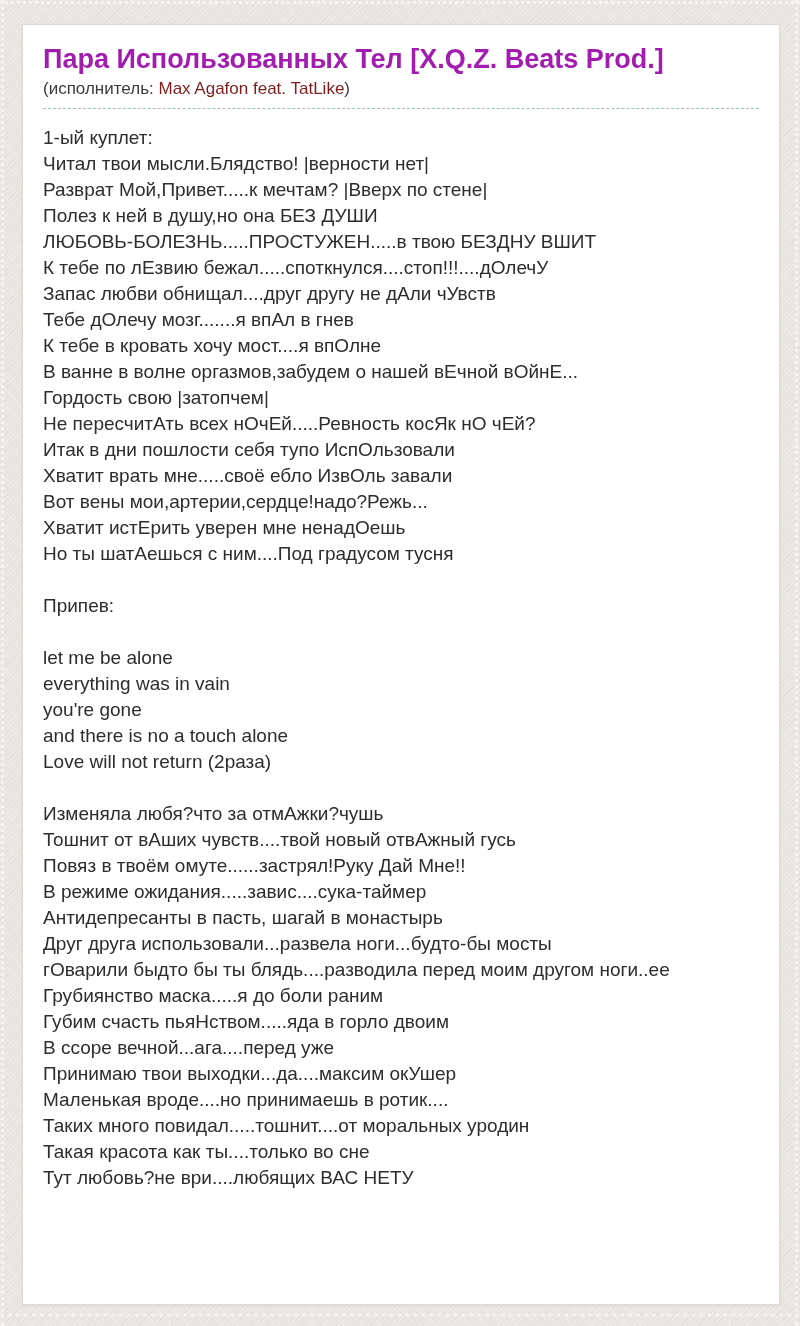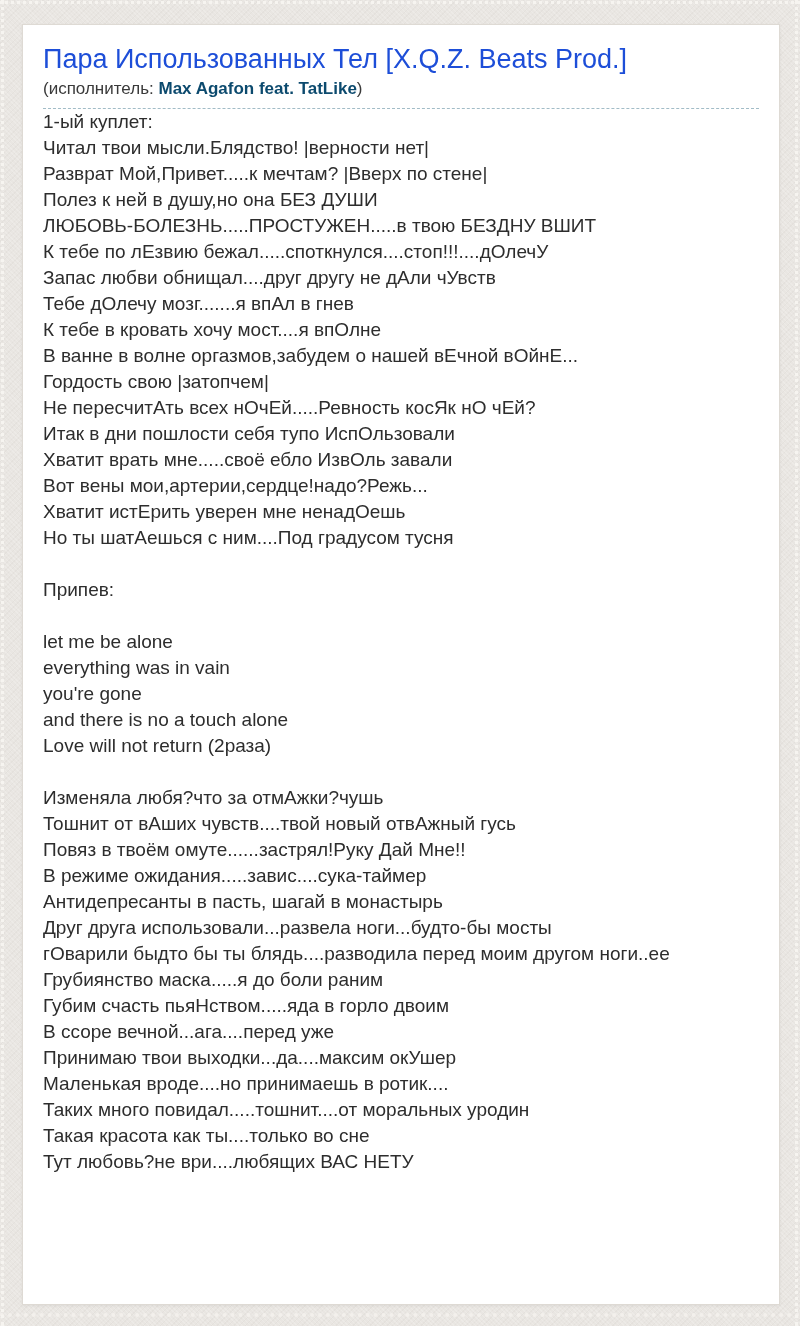--- a/index.html
+++ b/index.html
@@ -27,41 +27,40 @@
     left: 22px; top: 24px;
     width: 758px; height: 1281px;
     background: #ffffff;
     border: 1px solid #dedad4;
     box-shadow: 0 1px 3px rgba(0,0,0,0.06);
     padding: 18px 20px 0 20px;
     z-index: 2;
   }
   .song-title {
     font-size: 27px;
-    font-weight: normal;
+    font-weight: bold;
     line-height: 32px;
-    color: #1d4ed8;
+    color: #a21caf;
     letter-spacing: 0;
   }
   .artist-row {
     margin-top: 3px;
     font-size: 17px;
     line-height: 21px;
     color: #3a3a3a;
     padding-bottom: 9px;
     border-bottom: 1px dashed #a2bcc7;
   }
   .artist-link {
-    color: #0c4a6e;
+    color: #7f1d1d;
     text-decoration: none;
     cursor: pointer;
-    font-weight: bold;
   }
   .lyrics {
-    margin-top: 0;
+    margin-top: 16px;
     font-size: 19px;
     line-height: 26px;
     color: #2d2d2d;
   }
   .lyric-line { white-space: nowrap; }
 </style>
 </head>
 <body>
 
 <div class="stitch stitch-top"></div>

